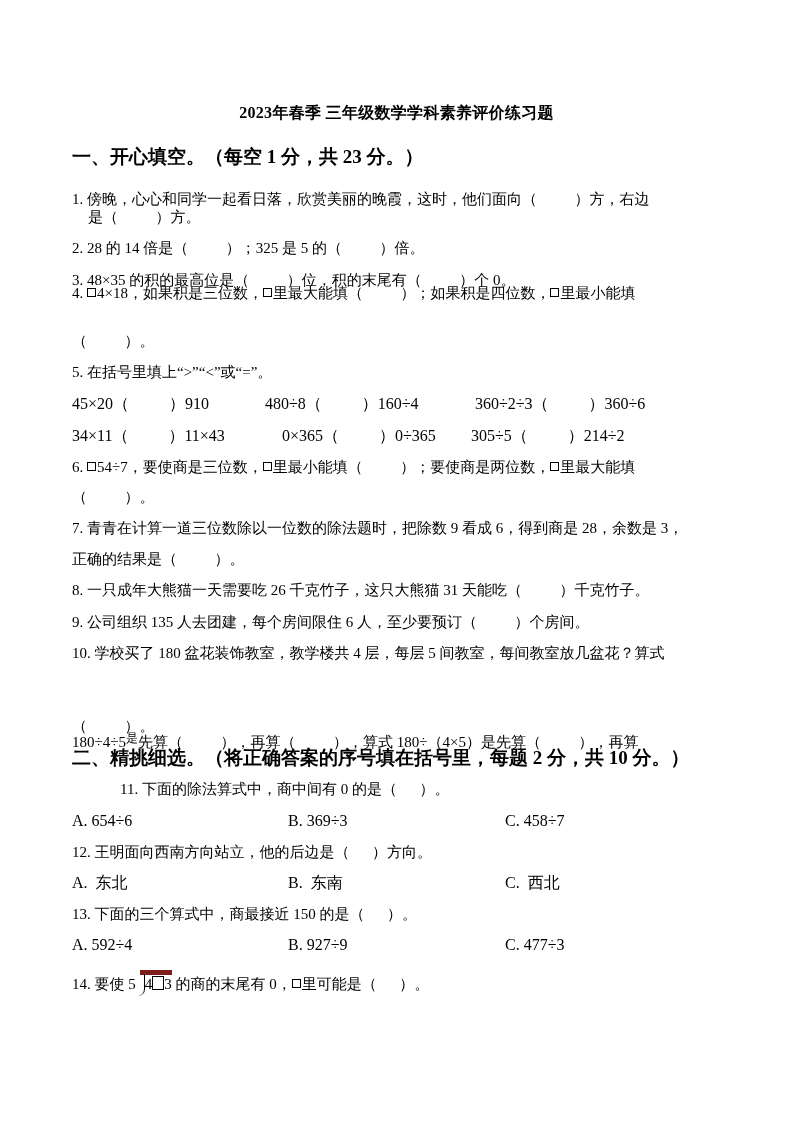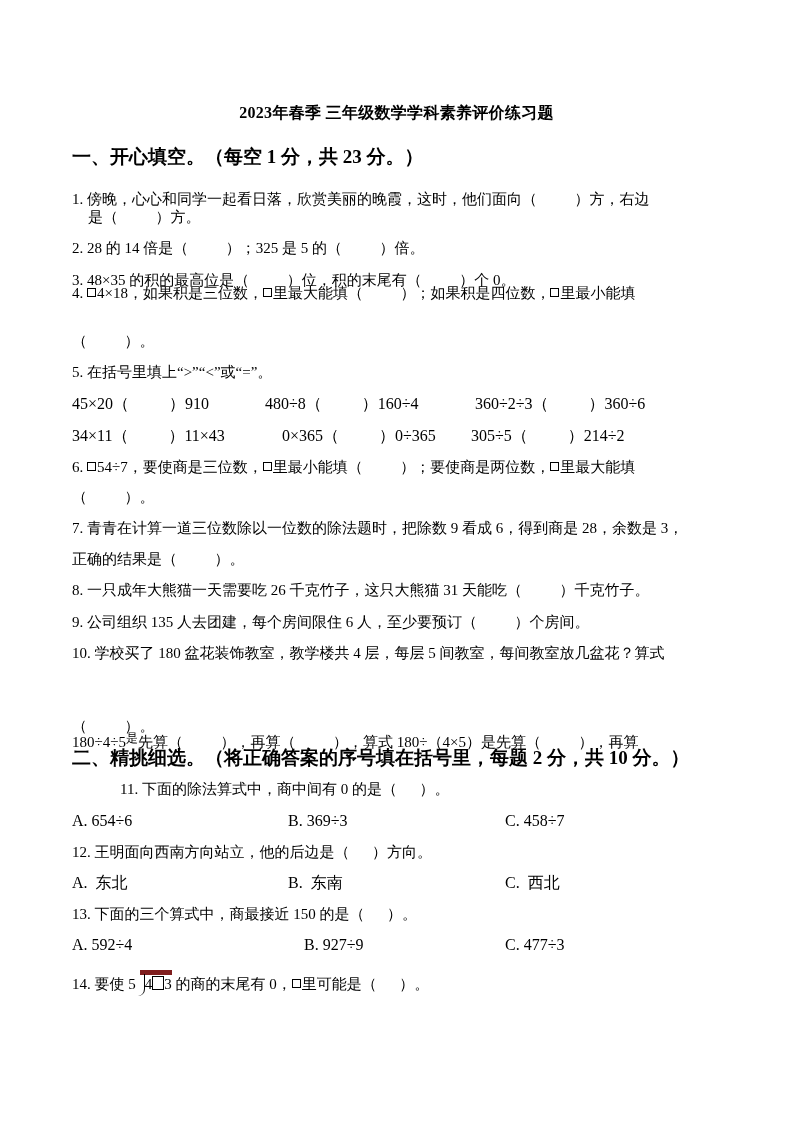--- a/index.html
+++ b/index.html
@@ -60,16 +60,16 @@
 <div class="opt" style="top:811px; left:288px;">B. 369÷3</div>
 <div class="opt" style="top:811px; left:505px;">C. 458÷7</div>
 
 <div class="line" style="top:842px;">12. 王明面向西南方向站立，他的后边是（      ）方向。</div>
 <div class="opt" style="top:873px; left:72px;">A.  东北</div>
 <div class="opt" style="top:873px; left:288px;">B.  东南</div>
 <div class="opt" style="top:873px; left:505px;">C.  西北</div>
 
 <div class="line" style="top:904px;">13. 下面的三个算式中，商最接近 150 的是（      ）。</div>
 <div class="opt" style="top:935px; left:72px;">A. 592÷4</div>
-<div class="opt" style="top:935px; left:304px;text-align:right;">B. 927÷9</div>
+<div class="opt" style="top:935px; left:288px;text-align:right;">B. 927÷9</div>
 <div class="opt" style="top:935px; left:505px;">C. 477÷3</div>
 
 <div class="line" style="top:970px;"><span>14. 要使 5</span><span class="ldiv"><span>4</span><span class="bigsq"></span><span>3</span></span><span> 的商的末尾有 0，</span><span class="sq"></span><span>里可能是（      ）。</span></div>
 
 </body></html>

